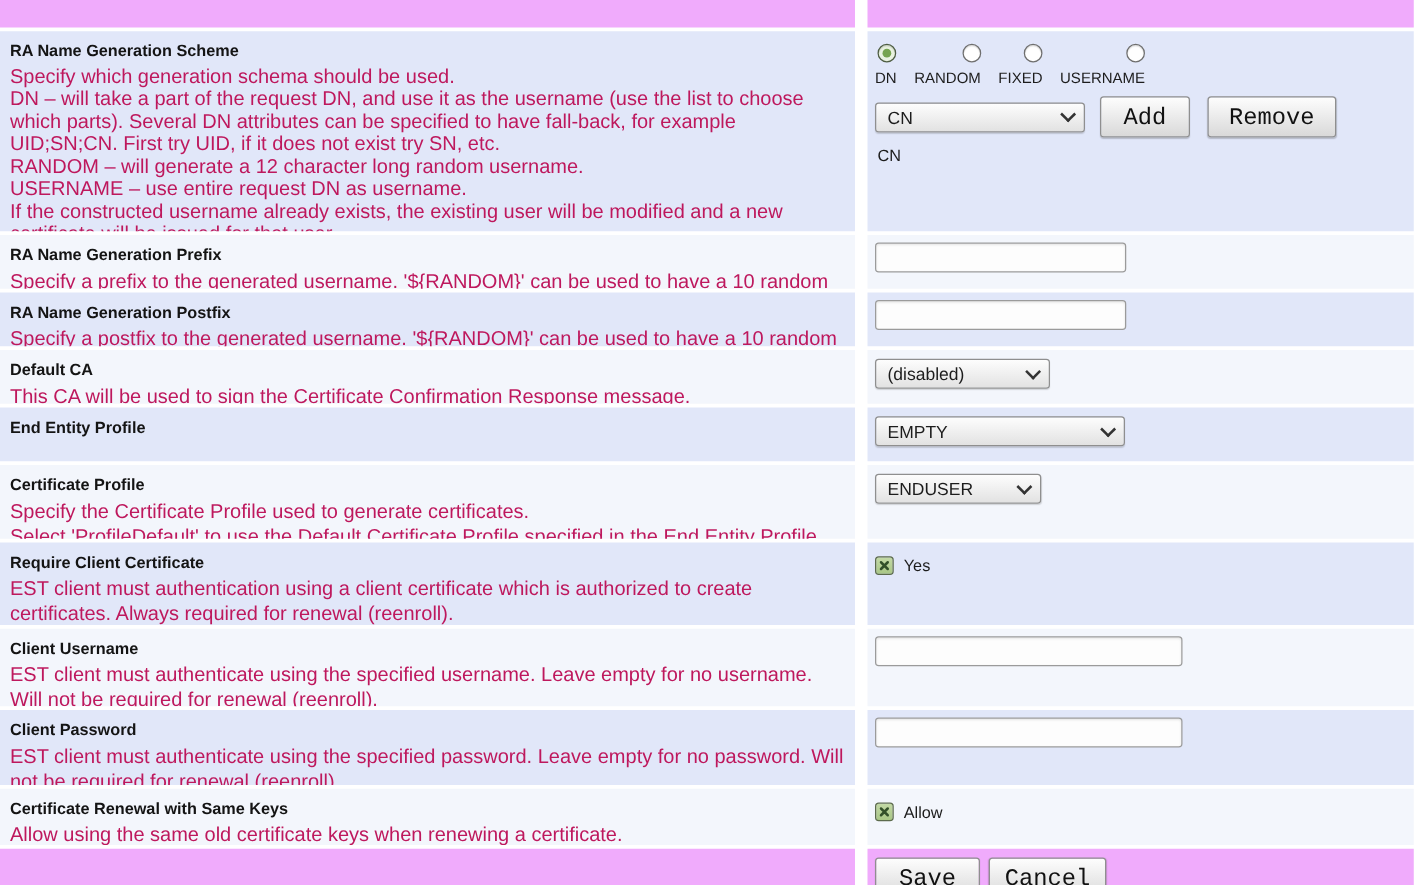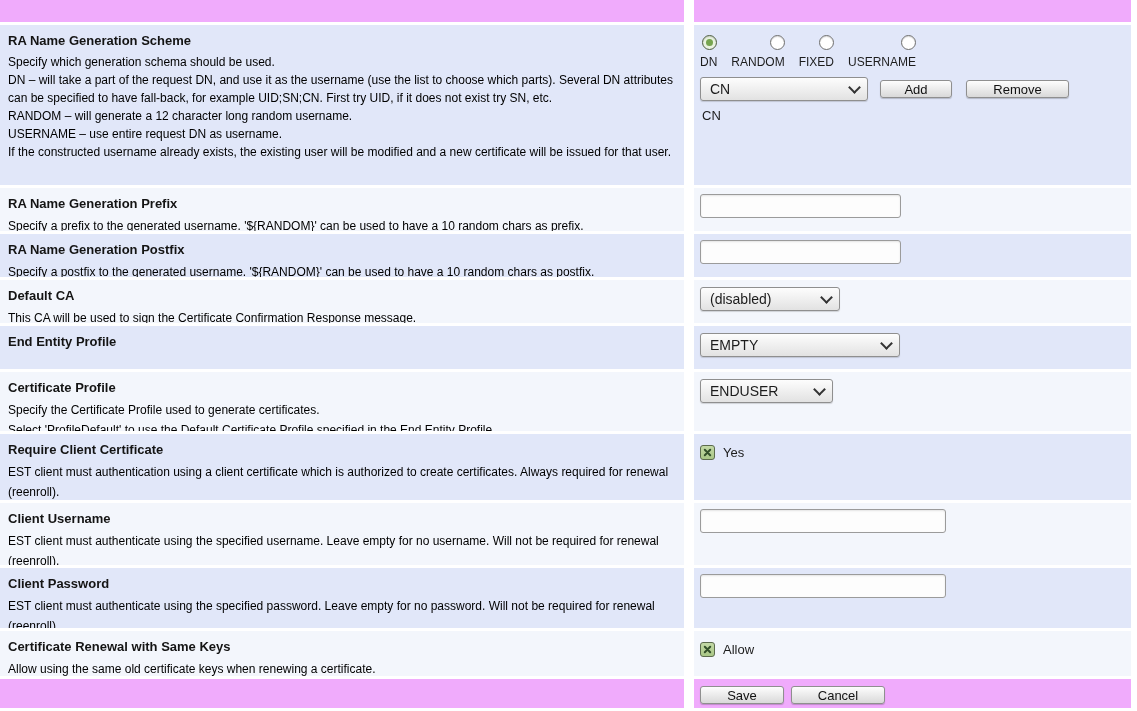--- a/index.html
+++ b/index.html
@@ -13,38 +13,38 @@
     grid-template-rows:22px 160px 43px 43px 43px 43px 59px 66px 62px 60px 45px 29px;
     width:1131px;
   }
   .cell{box-sizing:border-box;overflow:hidden;}
   .cream{background:#f0abfc;}
   .lav{background:#e1e7f9;}
   .pale{background:#f3f6fc;}
   .left{padding:6px 6px 0 8px;}
   .right{padding:6px 0 0 6px;}
   .title{font-size:13px;font-weight:bold;color:#141414;padding-top:2px;margin-bottom:5px;}
-  .desc{font-size:12px;color:#000000;line-height:20px;}
+  .desc{font-size:16px;color:#be185d;line-height:20px;}
   .desc.tight{line-height:18px;}
   
   .radio-group{display:flex;align-items:center;gap:14px;padding-top:4px;}
   .radio-item{display:flex;align-items:flex-end;gap:5px;cursor:default;flex-direction:column;}
   .radio{width:13px;height:13px;border-radius:50%;border:1px solid #6f6f6f;background:#ffffff;position:relative;flex:0 0 auto;box-shadow:inset 0 1px 1px rgba(0,0,0,.15);}
   .radio.checked{border-color:#4e5d43;background:#e9f2e0;}
   .radio.checked::after{content:"";position:absolute;left:3px;top:3px;width:7px;height:7px;border-radius:50%;background:#76a44f;}
   .radio-label{font-size:12px;color:#1d1d1d;}
   
   .select{display:inline-flex;align-items:center;justify-content:space-between;height:24px;
     border:1px solid #8f8f8f;border-radius:3px;background:linear-gradient(#fdfdfd,#e2e2e2);
     padding:0 8px 0 9px;box-sizing:border-box;box-shadow:0 1px 1px rgba(0,0,0,.15);}
   .select .sel-text{font-size:14px;color:#1c1c1c;}
   .chev{width:7px;height:7px;border-right:2px solid #333;border-bottom:2px solid #333;transform:rotate(45deg);margin-top:-4px;flex:0 0 auto;}
   
-  .btn{height:18px;border:1px solid #8f8f8f;border-radius:3px;background:linear-gradient(#fdfdfd,#d9d9d9);
-    font-family:Liberation Sans, sans-serif;font-size:13px;color:#111;box-sizing:border-box;
+  .btn{height:33px;border:1px solid #8f8f8f;border-radius:3px;background:linear-gradient(#fdfdfd,#d9d9d9);
+    font-family:Liberation Mono, monospace;font-size:19px;color:#111;box-sizing:border-box;
     box-shadow:0 1px 1px rgba(0,0,0,.2);padding:0 10px;}
   
   .tinput{height:24px;border:1px solid #9b9b9b;border-radius:3px;background:#fdfdfd;
     box-shadow:inset 0 1px 2px rgba(0,0,0,.1);box-sizing:border-box;font-size:13px;padding:0 6px;}
   .w200{width:201px;}
   .w246{width:246px;}
   
   .cb-row{display:flex;align-items:flex-end;gap:8px;padding-top:5px;}
   .cb{width:15px;height:15px;border:1px solid #5c6b4d;border-radius:3px;background:linear-gradient(#c3d9a6,#a9c786);
     display:inline-flex;align-items:center;justify-content:center;box-sizing:border-box;flex:0 0 auto;}

